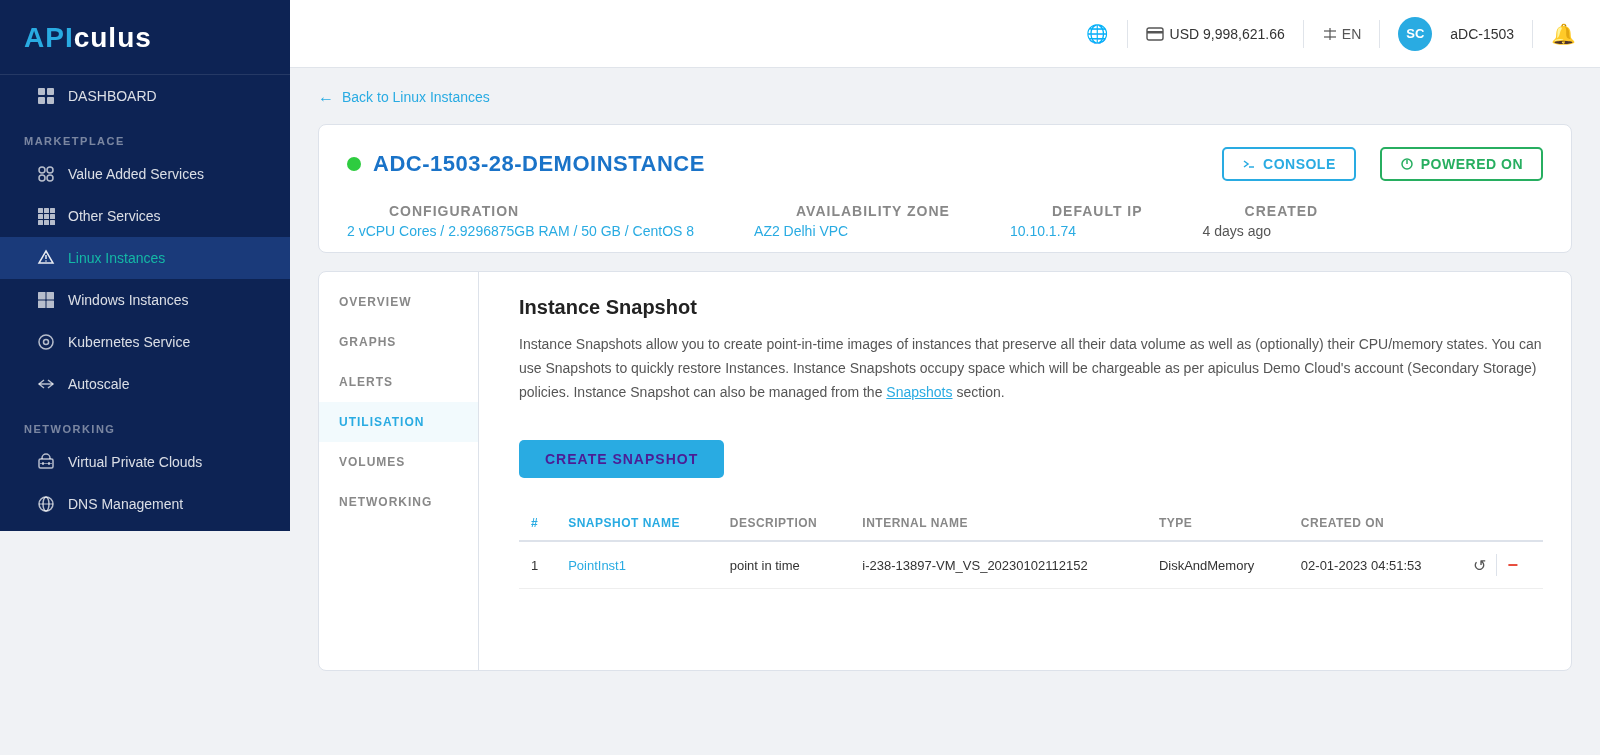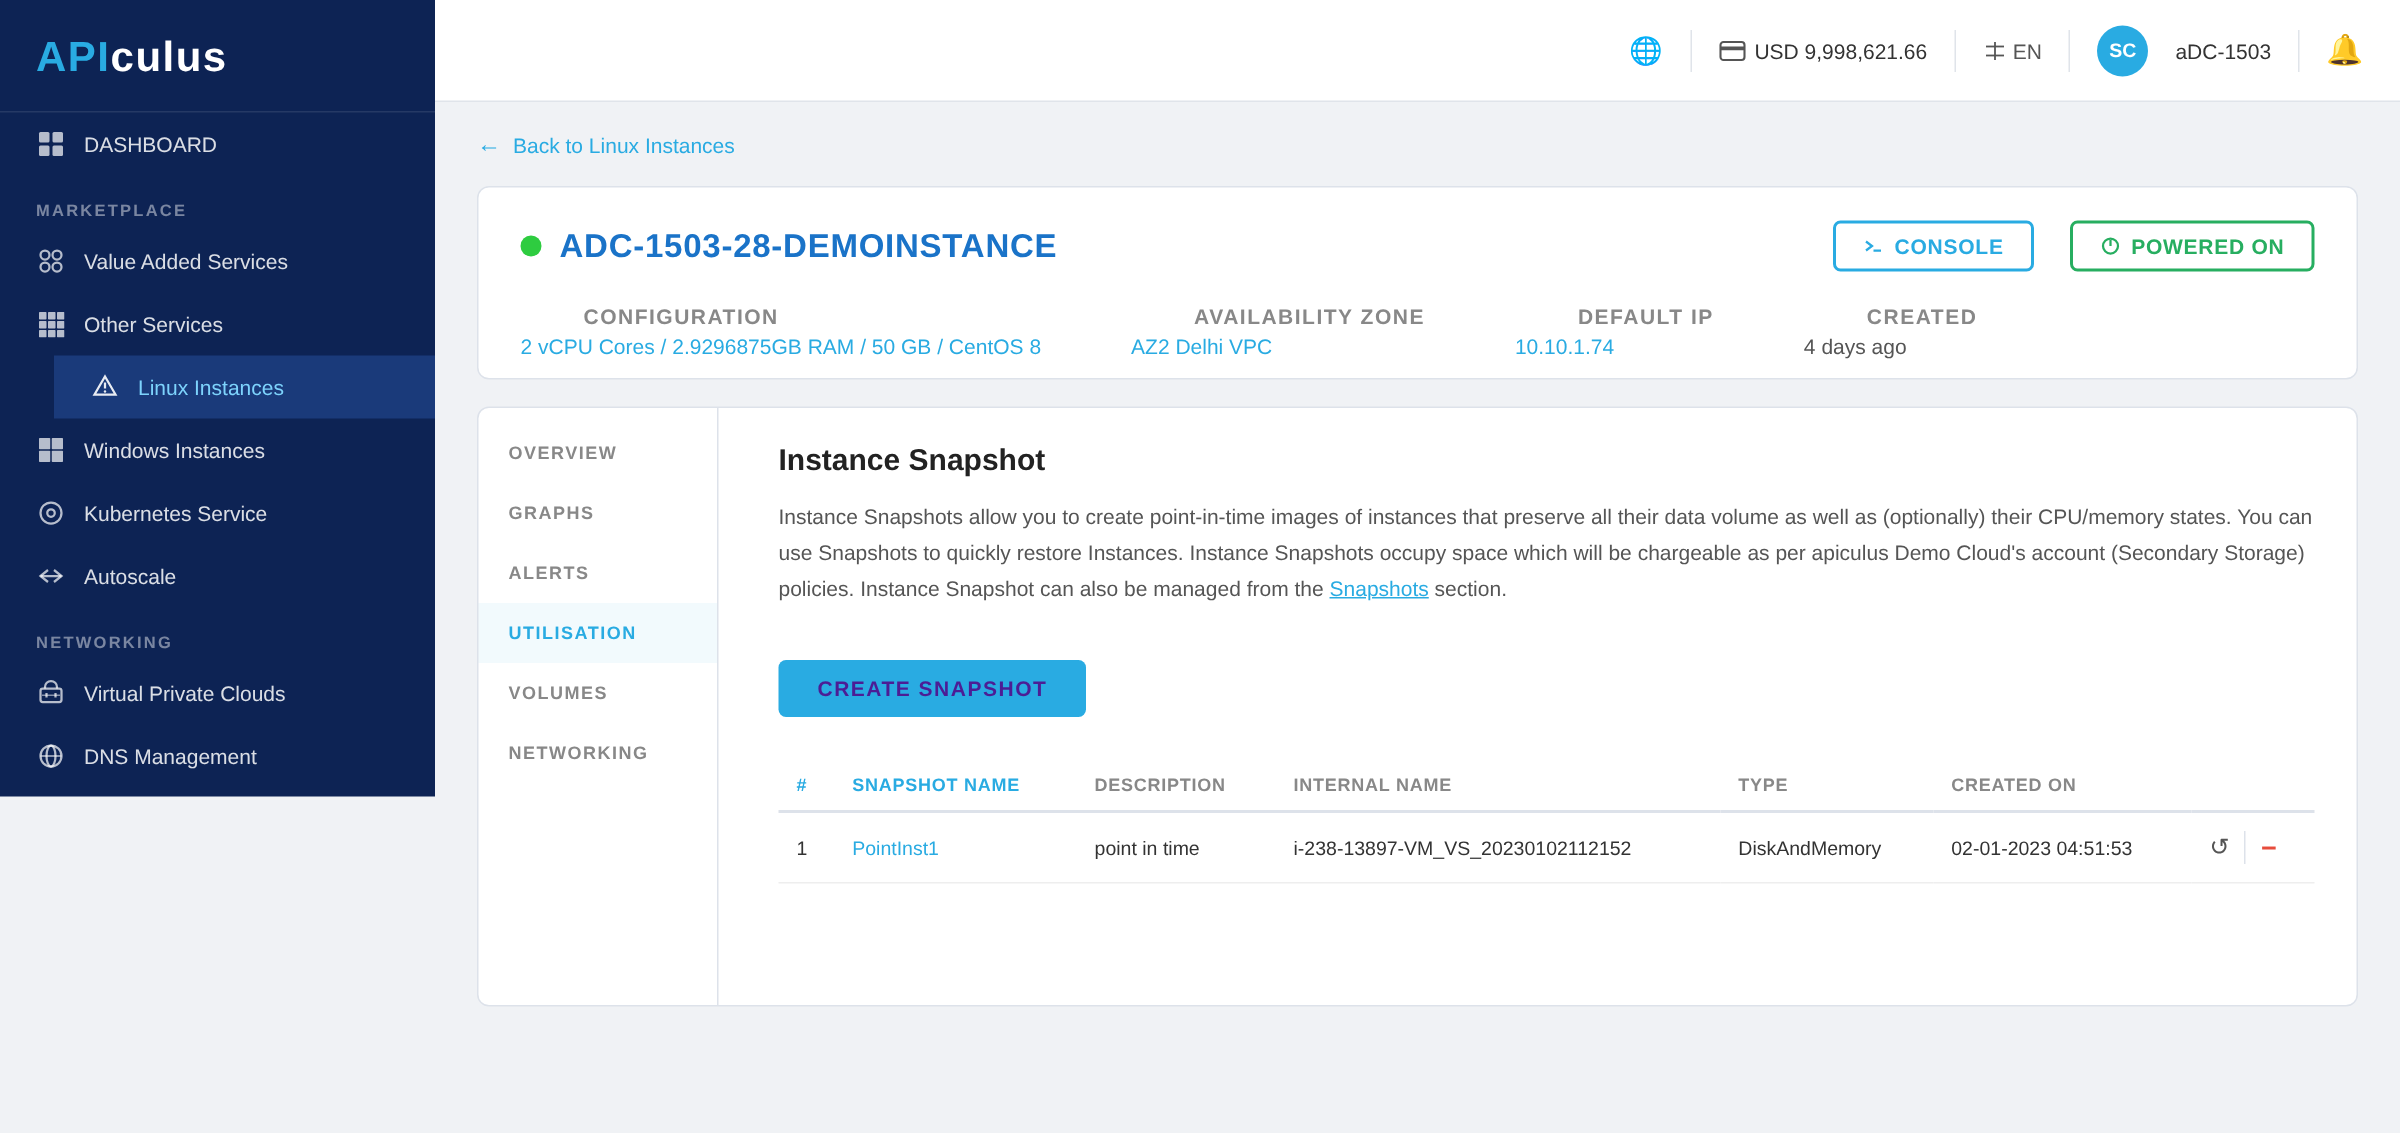--- a/index.html
+++ b/index.html
@@ -30,29 +30,29 @@
     .sidebar-section-label {
       font-size: 11px;
       font-weight: 700;
       color: rgba(255,255,255,0.45);
       letter-spacing: 1.5px;
       padding: 18px 24px 6px;
     }
     .sidebar-item {
       display: flex;
       align-items: center;
-      padding: 11px 24px;
+      padding: 11px 36px;
       cursor: pointer;
       color: rgba(255,255,255,0.85);
       font-size: 14px;
       font-weight: 500;
       gap: 12px;
       transition: background 0.15s;
     }
-    .sidebar-item.active { background: #1a3a7a; color: #7dd3fc; margin-left: 36px; }
+    .sidebar-item.active { background: #1a3a7a; color: #14b8a6; }
     .sidebar-icon { width: 20px; height: 20px; display: flex; align-items: center; justify-content: center; flex-shrink: 0; }
 
     
     #topbar {
       position: absolute;
       top: 0; left: 290px; right: 0;
       height: 68px;
       background: #fff;
       border-bottom: 1px solid #e0e4ea;
       display: flex;

